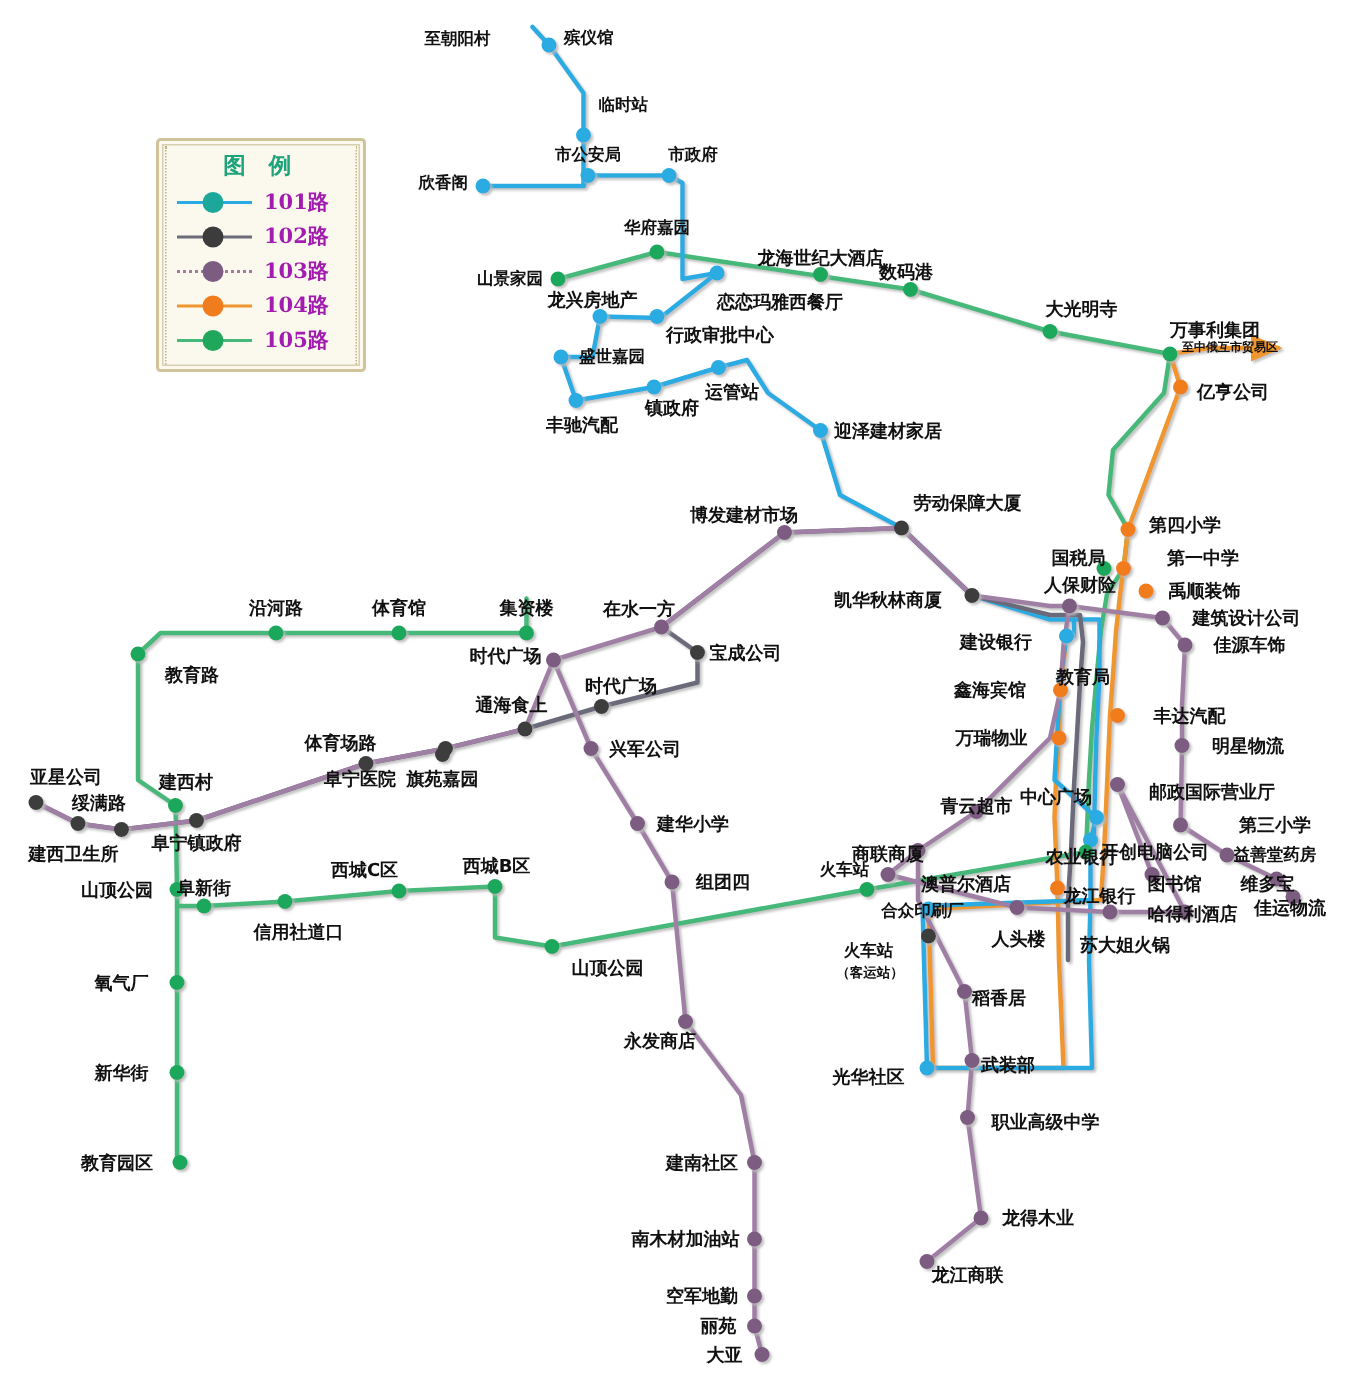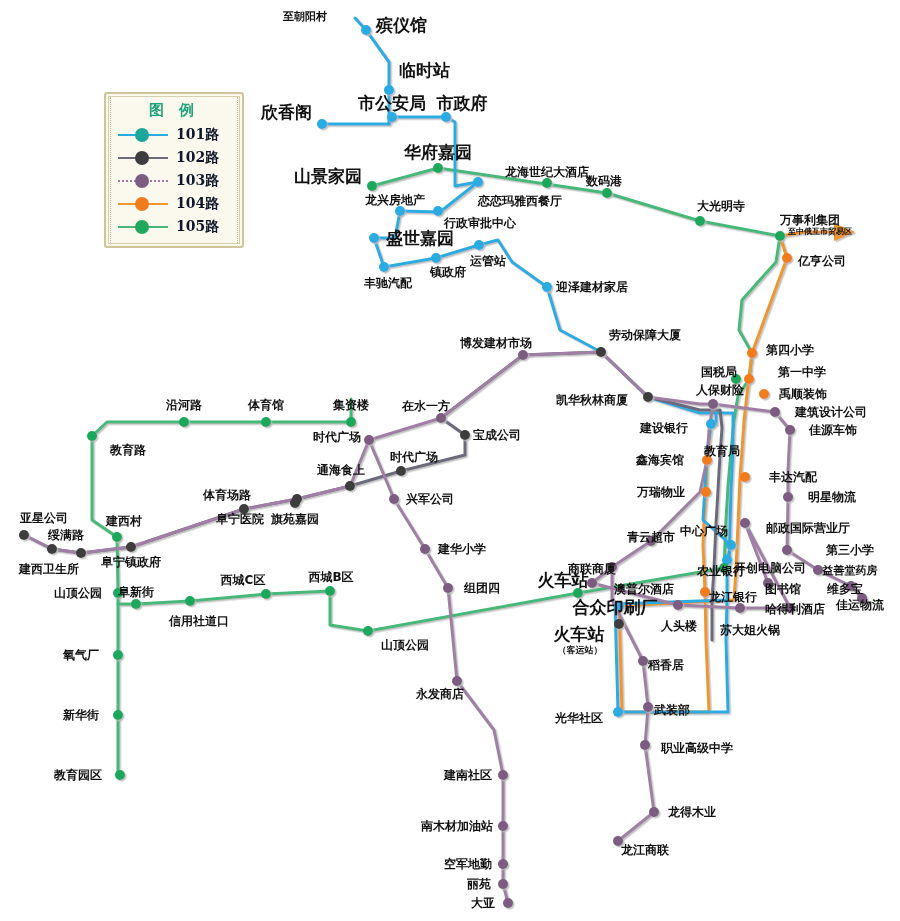--- a/index.html
+++ b/index.html
@@ -2,43 +2,43 @@
 <html><head>
 <meta charset="utf-8">
 <title>Bus Route Map</title>
 <style>
   html,body{margin:0;padding:0;background:#ffffff;}
   body{font-family:"DejaVu Sans","Liberation Sans",sans-serif;}
   #map-root{position:relative;width:900px;height:921px;background:#ffffff;overflow:hidden;}
   #map-svg{position:absolute;left:0;top:0;width:900px;height:921px;}
   .lbl{position:absolute;white-space:nowrap;color:#111;font-weight:bold;
        font-family:"DejaVu Sans","Liberation Sans",sans-serif;line-height:1;}
-  .lbl.s13{font-size:17px;}
+  .lbl.s13{font-size:11px;}
   .lbl.s12{font-size:12px;}
   .lbl.s11{font-size:11px;}
   .lbl.s9{font-size:9px;}
   .lbl.s8{font-size:8px;}
   
-  .a-r{transform:translate(-100%,-50%);}
+  .a-r{transform:translate(-100%,-50%);margin-top:10px;}
   .a-l{transform:translate(0,-50%);}
   .a-c{transform:translate(-50%,-50%);}
 
   
   #legend{position:absolute;left:104px;top:92px;width:136px;height:152px;
           background:#fbf8ee;border:2px solid #cfc49a;border-radius:3px;
           box-shadow:inset 0 0 0 2px #fbf8ee, inset 0 0 0 3px #d8cfae;}
   #legend .inner{position:absolute;left:4px;top:3px;right:4px;bottom:3px;
           border-left:1px dotted #bdb189;border-right:1px dotted #bdb189;}
   #legend-title{position:absolute;left:0;right:0;top:7px;text-align:center;
           color:#1fa37a;font-size:15px;font-weight:bold;letter-spacing:5px;
           font-family:"DejaVu Sans","Liberation Sans",sans-serif;}
   .leg-row{position:absolute;left:10px;width:118px;height:22px;}
   .leg-line{position:absolute;left:2px;top:10px;width:50px;height:2px;}
   .leg-dot{position:absolute;left:19px;top:4px;width:14px;height:14px;border-radius:50%;}
-  .leg-text{position:absolute;left:60px;top:2px;font-size:14px;color:#0f172a;
+  .leg-text{position:absolute;left:60px;top:2px;font-size:14px;color:#a21caf;
           font-family:"DejaVu Serif","Liberation Serif",serif;font-weight:bold;text-align:center;}
 </style>
 </head>
 <body>
 
 <div id="map-root">
 
   <svg id="map-svg" viewBox="0 0 900 921" xmlns="http://www.w3.org/2000/svg">
     <defs>
       <filter id="shadow" x="-20%" y="-20%" width="140%" height="140%">

